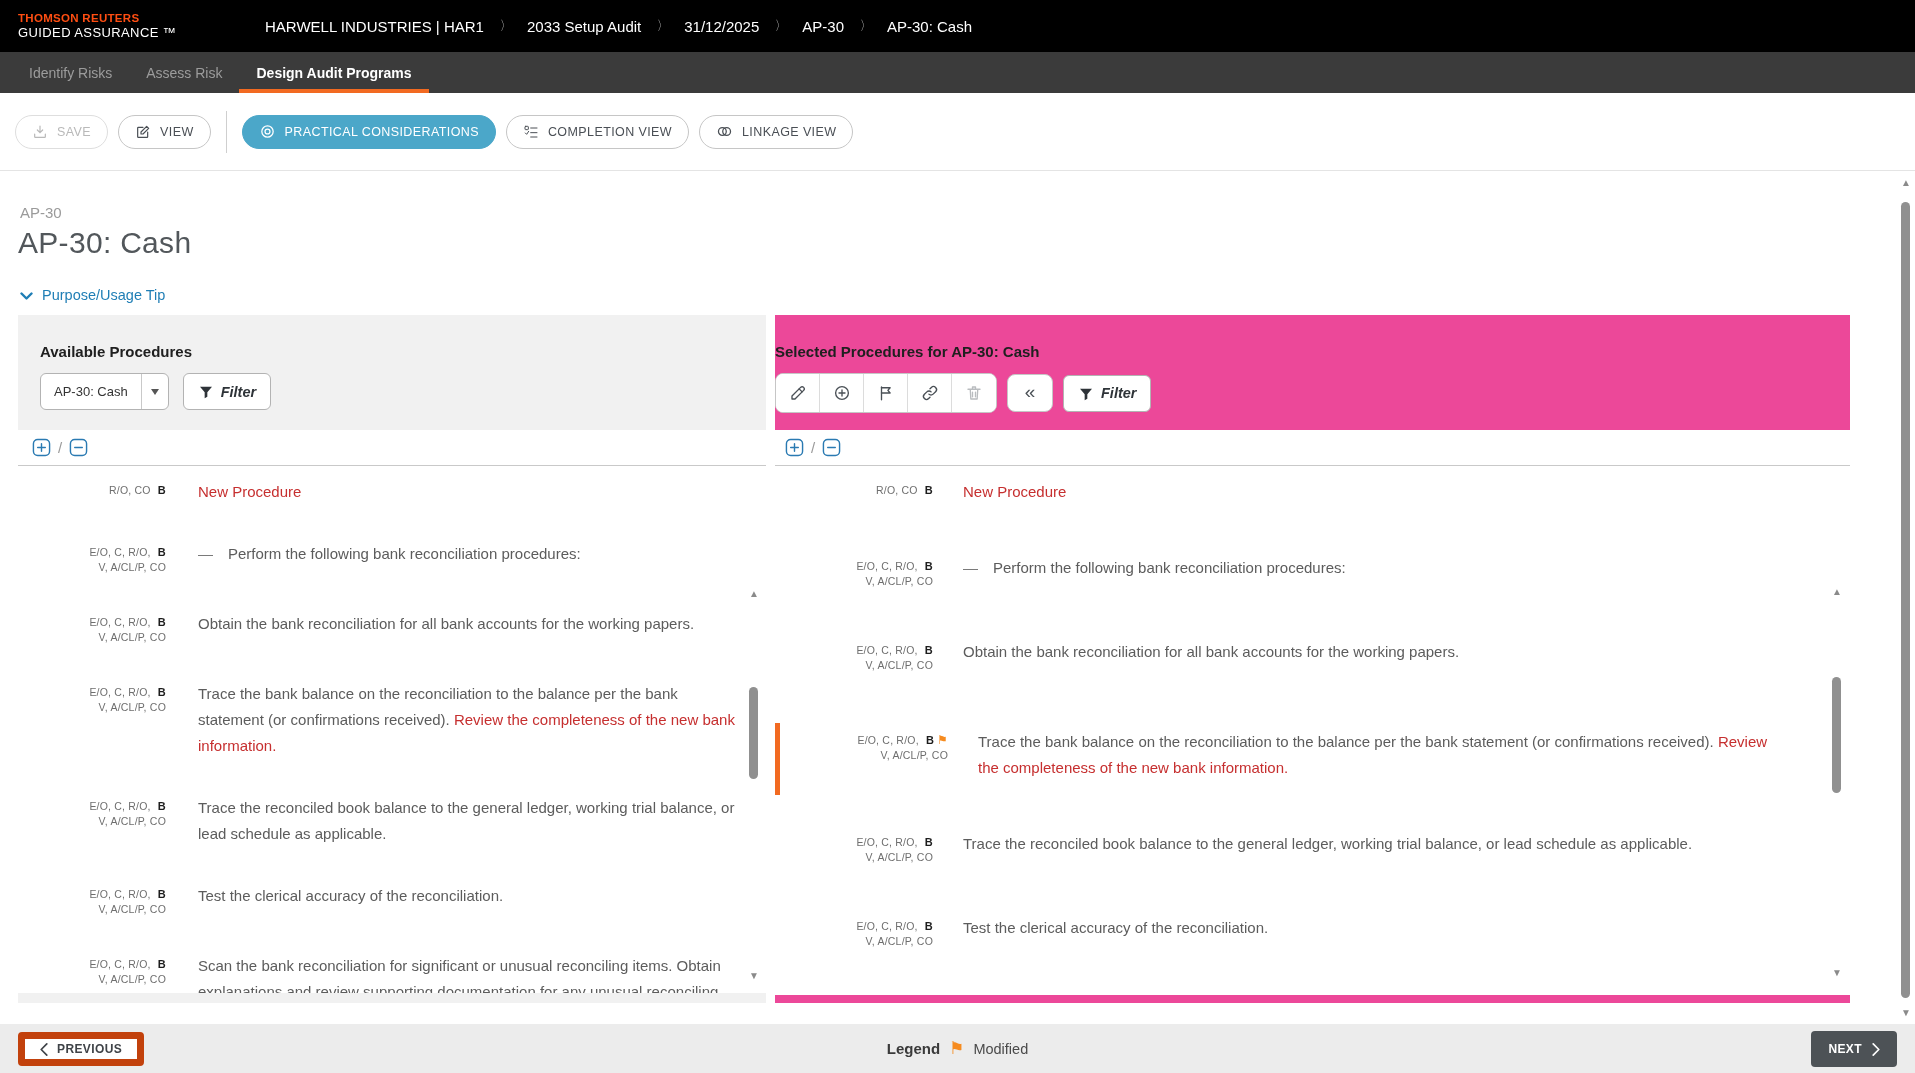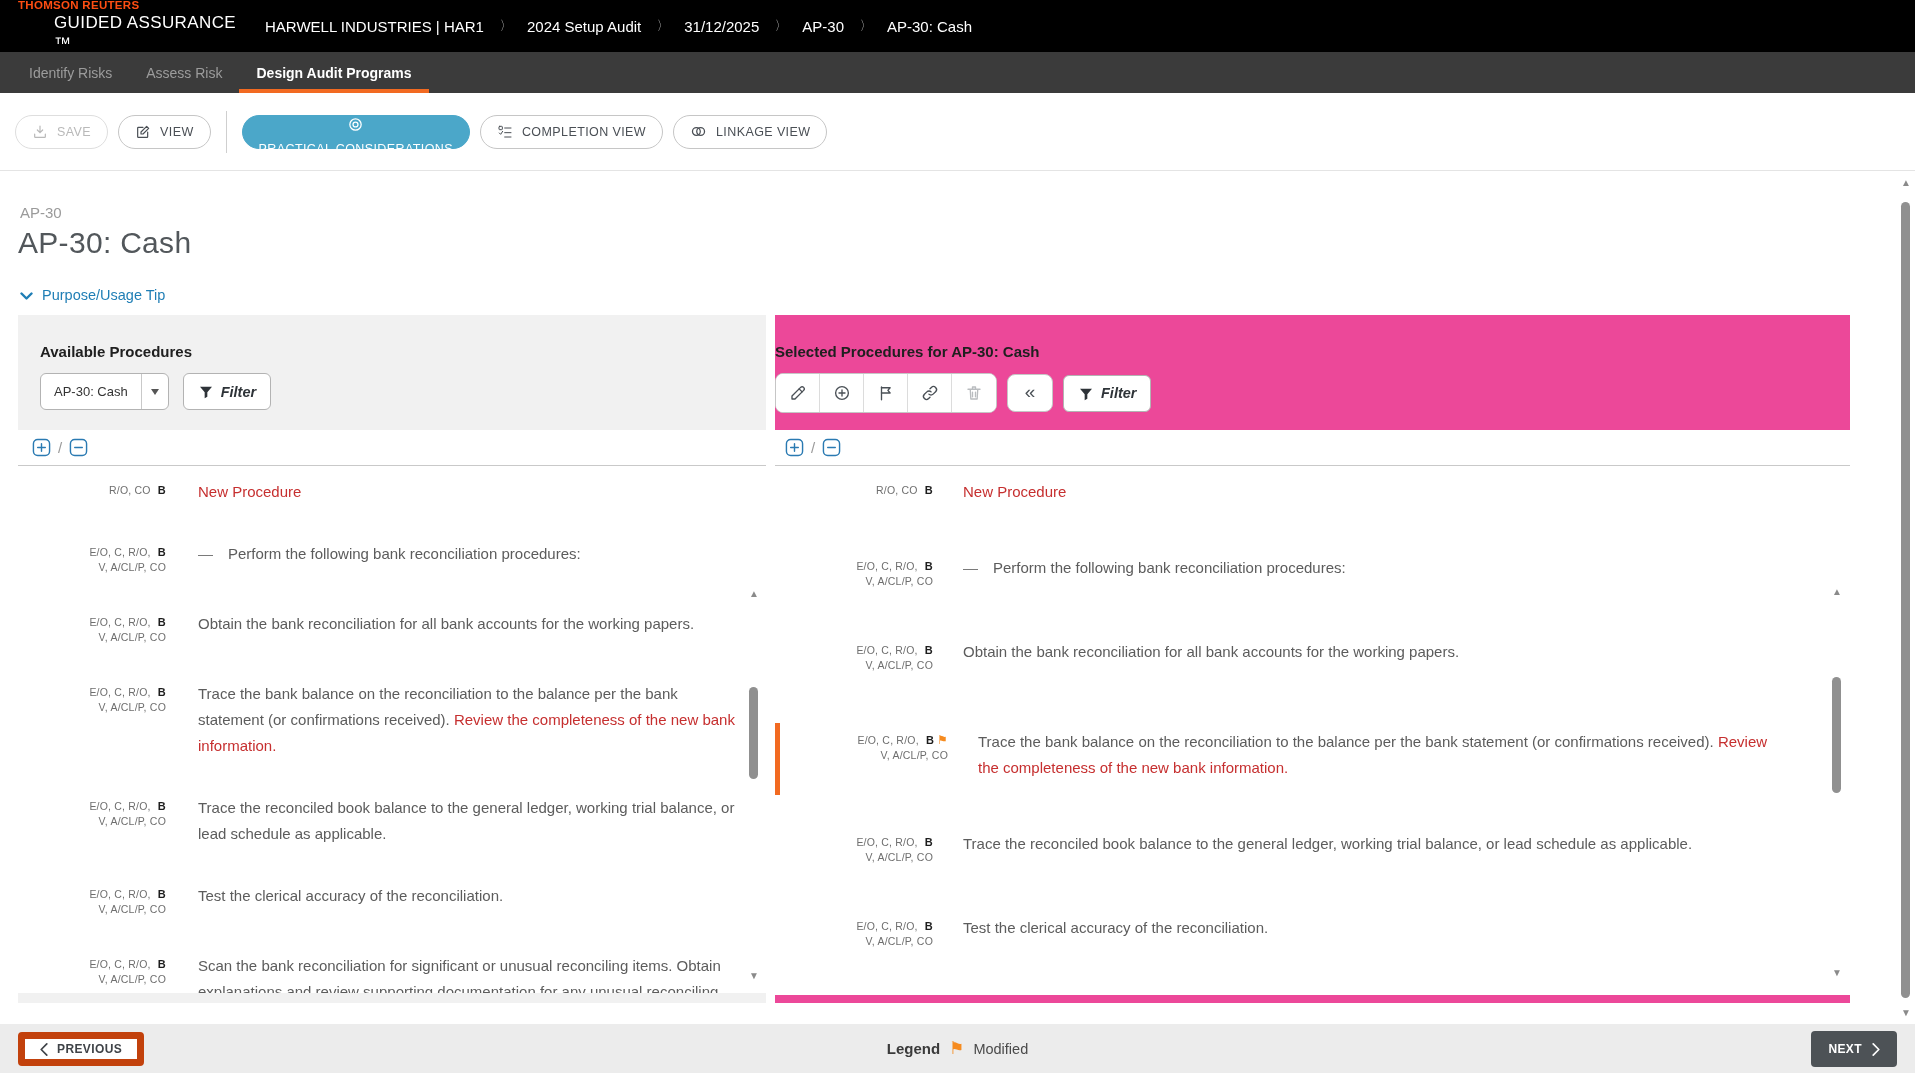--- a/index.html
+++ b/index.html
@@ -8,36 +8,36 @@
   }
   *{box-sizing:border-box;margin:0;padding:0;}
   html,body{width:1915px;height:1073px;overflow:hidden;}
   body{font-family:"Liberation Sans","DejaVu Sans",sans-serif;background:#fff;}
   .app{position:relative;width:1915px;height:1073px;background:#fff;overflow:hidden;}
 
   
   .topbar{position:absolute;top:0;left:0;right:0;height:52px;background:#000;display:flex;align-items:center;}
   .brand{margin-left:18px;width:235px;line-height:1.25;}
   .brand-l1{font-size:11.5px;font-weight:bold;color:var(--brand-orange);letter-spacing:.3px;}
-  .brand-l2{font-size:17px;color:#fff;letter-spacing:.4px;margin-left:36px;}
+  .brand-l2{font-size:13px;color:#fff;letter-spacing:.4px;}
   .breadcrumb{display:flex;align-items:center;gap:15px;color:#fff;font-size:15px;margin-left:12px;}
   .crumb{cursor:pointer;white-space:nowrap;}
   .crumb-sep{color:#b9b9b9;font-size:13px;transform:scaleX(.85);}
 
   
   .navbar{position:absolute;top:52px;left:0;right:0;height:41px;background:#3b3b3b;display:flex;align-items:stretch;padding-left:12px;}
   .tab{padding:0 17px;display:flex;align-items:center;color:#9c9c9c;font-size:14px;cursor:pointer;position:relative;white-space:nowrap;}
   .tab.active{color:#fff;font-weight:bold;}
   .tab.active::after{content:'';position:absolute;left:0;right:0;bottom:0;height:4px;background:var(--accent-orange);}
 
   
   .toolbar{position:absolute;top:93px;left:0;right:0;height:78px;background:#fff;border-bottom:1px solid #e4e4e4;display:flex;align-items:center;padding-left:15px;gap:10px;}
   .btn-pill{height:34px;border:1px solid #c6c6c6;border-radius:17px;background:#fff;display:inline-flex;align-items:center;gap:9px;padding:0 16px;font-size:12.5px;font-weight:normal;letter-spacing:.4px;color:#4a4f55;cursor:pointer;white-space:nowrap;}
   .btn-pill.disabled{color:#b9b9b9;border-color:#dedede;}
-  .btn-pill.active-blue{background:var(--active-blue);border-color:var(--active-blue);color:#fff;flex-direction:column;}
+  .btn-pill.active-blue{background:var(--active-blue);border-color:var(--active-blue);color:#fff;}
   .tb-divider{width:1px;height:42px;background:#cfcfcf;margin:0 5px;}
 
   
   .icon{display:inline-block;vertical-align:middle;}
   .icon path,.icon circle,.icon rect,.icon polyline{fill:none;stroke:currentColor;stroke-width:1.8;stroke-linecap:round;stroke-linejoin:round;}
   .icon.fill path{fill:currentColor;stroke:none;}
   .icon.thin path,.icon.thin rect{stroke-width:1.5;}
 
   
   .eyebrow{position:absolute;top:204px;left:20px;font-size:15px;color:#9a9a9a;}
@@ -110,21 +110,21 @@
 <div class="app">
 
   <div class="topbar">
     <div class="brand">
       <div class="brand-l1">THOMSON REUTERS</div>
       <div class="brand-l2">GUIDED ASSURANCE ™</div>
     </div>
     <div class="breadcrumb">
         <span class="crumb">HARWELL INDUSTRIES | HAR1</span>
         <span class="crumb-sep">〉</span>
-        <span class="crumb">2024 Setup Audit</span>
+        <span class="crumb">2033 Setup Audit</span>
         <span class="crumb-sep">〉</span>
         <span class="crumb">31/12/2025</span>
         <span class="crumb-sep">〉</span>
         <span class="crumb">AP-30</span>
         <span class="crumb-sep">〉</span>
         <span class="crumb">AP-30: Cash</span>
       </div>
   </div>
 
   <div class="navbar">

